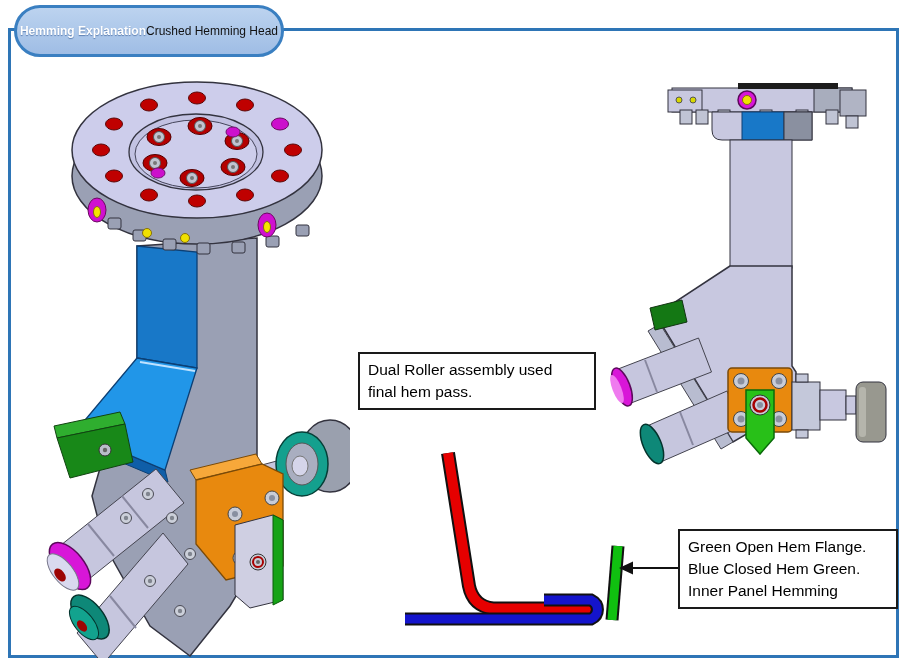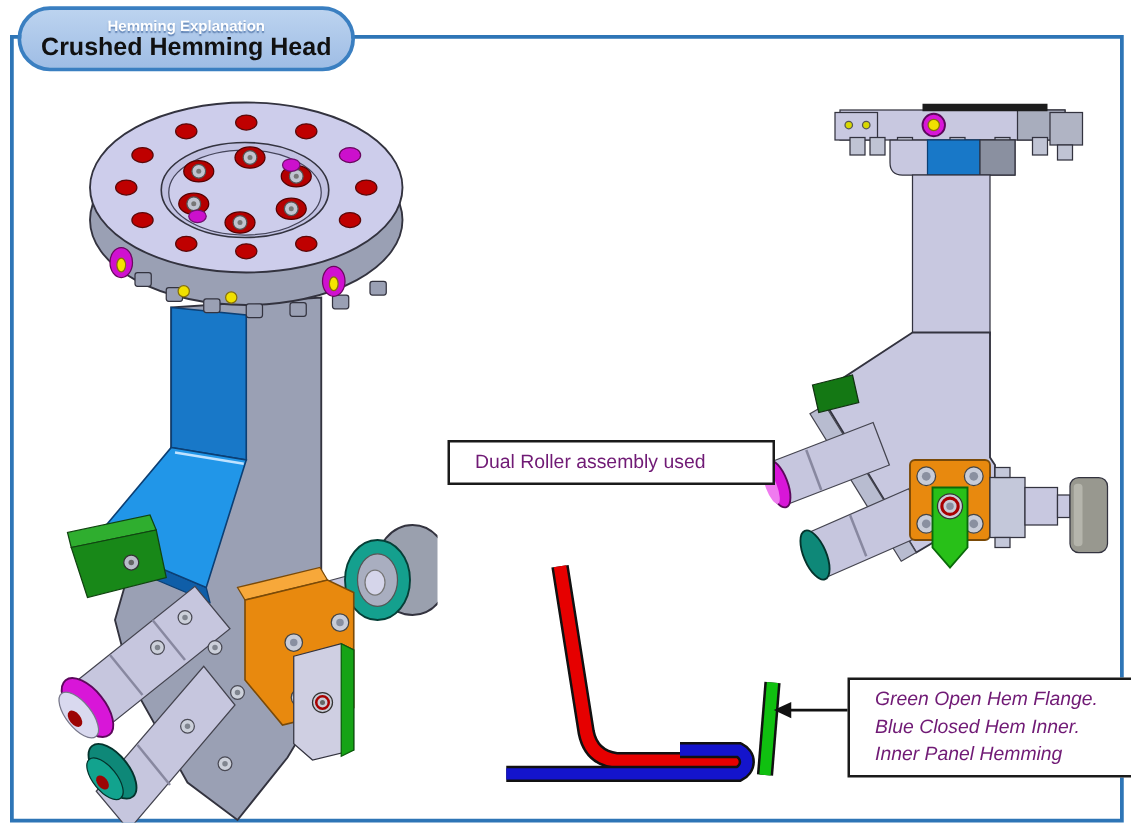--- a/index.html
+++ b/index.html
@@ -16,30 +16,30 @@
     --roller-teal:#0e8878;
   }
   html,body{margin:0;padding:0;background:#fff;}
   body{width:905px;height:665px;position:relative;overflow:hidden;
        font-family:"Liberation Sans",sans-serif;}
   .page-border{position:absolute;left:8px;top:28px;width:885px;height:624px;
        border:3px solid var(--border-blue);background:transparent;}
   .title-badge{position:absolute;left:14px;top:5px;width:264px;height:46px;
        background:linear-gradient(#bcd3ef,#9fbde5);
        border:3px solid var(--badge-border);border-radius:26px;
-       display:flex;flex-direction:column;align-items:center;justify-content:center;
+       display:flex;flex-direction:row;align-items:center;justify-content:center;
        z-index:5;}
   .title-badge .l1{font-size:12px;font-weight:bold;color:#ffffff;line-height:15px;
        text-shadow:0 1px 1px rgba(40,80,140,.6);}
-  .title-badge .l2{font-size:20px;color:#111;line-height:19px;font-weight:bold;}
+  .title-badge .l2{font-size:12px;color:#111;line-height:19px;}
   .callout{position:absolute;background:#fff;border:2px solid #1a1a1a;
-       padding:5px 20px;font-size:15.5px;color:#701a75;line-height:22px;z-index:4;}
+       padding:5px 8px;font-size:15.5px;color:#000000;line-height:22px;z-index:4;}
   .callout div{white-space:nowrap;}
   #callout-dual-roller{left:358px;top:352px;width:218px;}
-  #callout-flange-legend{left:678px;top:542px;width:200px;font-style:italic;}
+  #callout-flange-legend{left:678px;top:529px;width:200px;}
   svg{position:absolute;}
   #iso-view{left:30px;top:66px;}
   #side-view{left:600px;top:60px;}
   #flange-section{left:385px;top:440px;z-index:3;}
 </style>
 </head>
 <body>
 
 <div class="page-border"></div>
 
@@ -310,19 +310,20 @@
     <path d="M159,160 L206,160 A13,11 0 0 1 206,179 L20,179" stroke="var(--closed-hem-blue)" stroke-width="9" fill="none"></path>
   </g>
   <g>
     <line x1="246" y1="128" x2="295" y2="128" stroke="#111" stroke-width="2.2"></line>
     <polygon points="234,128 248,121.5 248,134.5" fill="#111"></polygon>
   </g>
 </svg>
 
 <div class="callout" id="callout-dual-roller">
   <div>Dual Roller assembly used</div>
+  <div>final hem pass.</div>
 </div>
 
 <div class="callout" id="callout-flange-legend">
   <div>Green Open Hem Flange.</div>
-  <div>Blue Closed Hem Inner.</div>
+  <div>Blue Closed Hem Green.</div>
   <div>Inner Panel Hemming</div>
 </div>
 
 </body></html>

